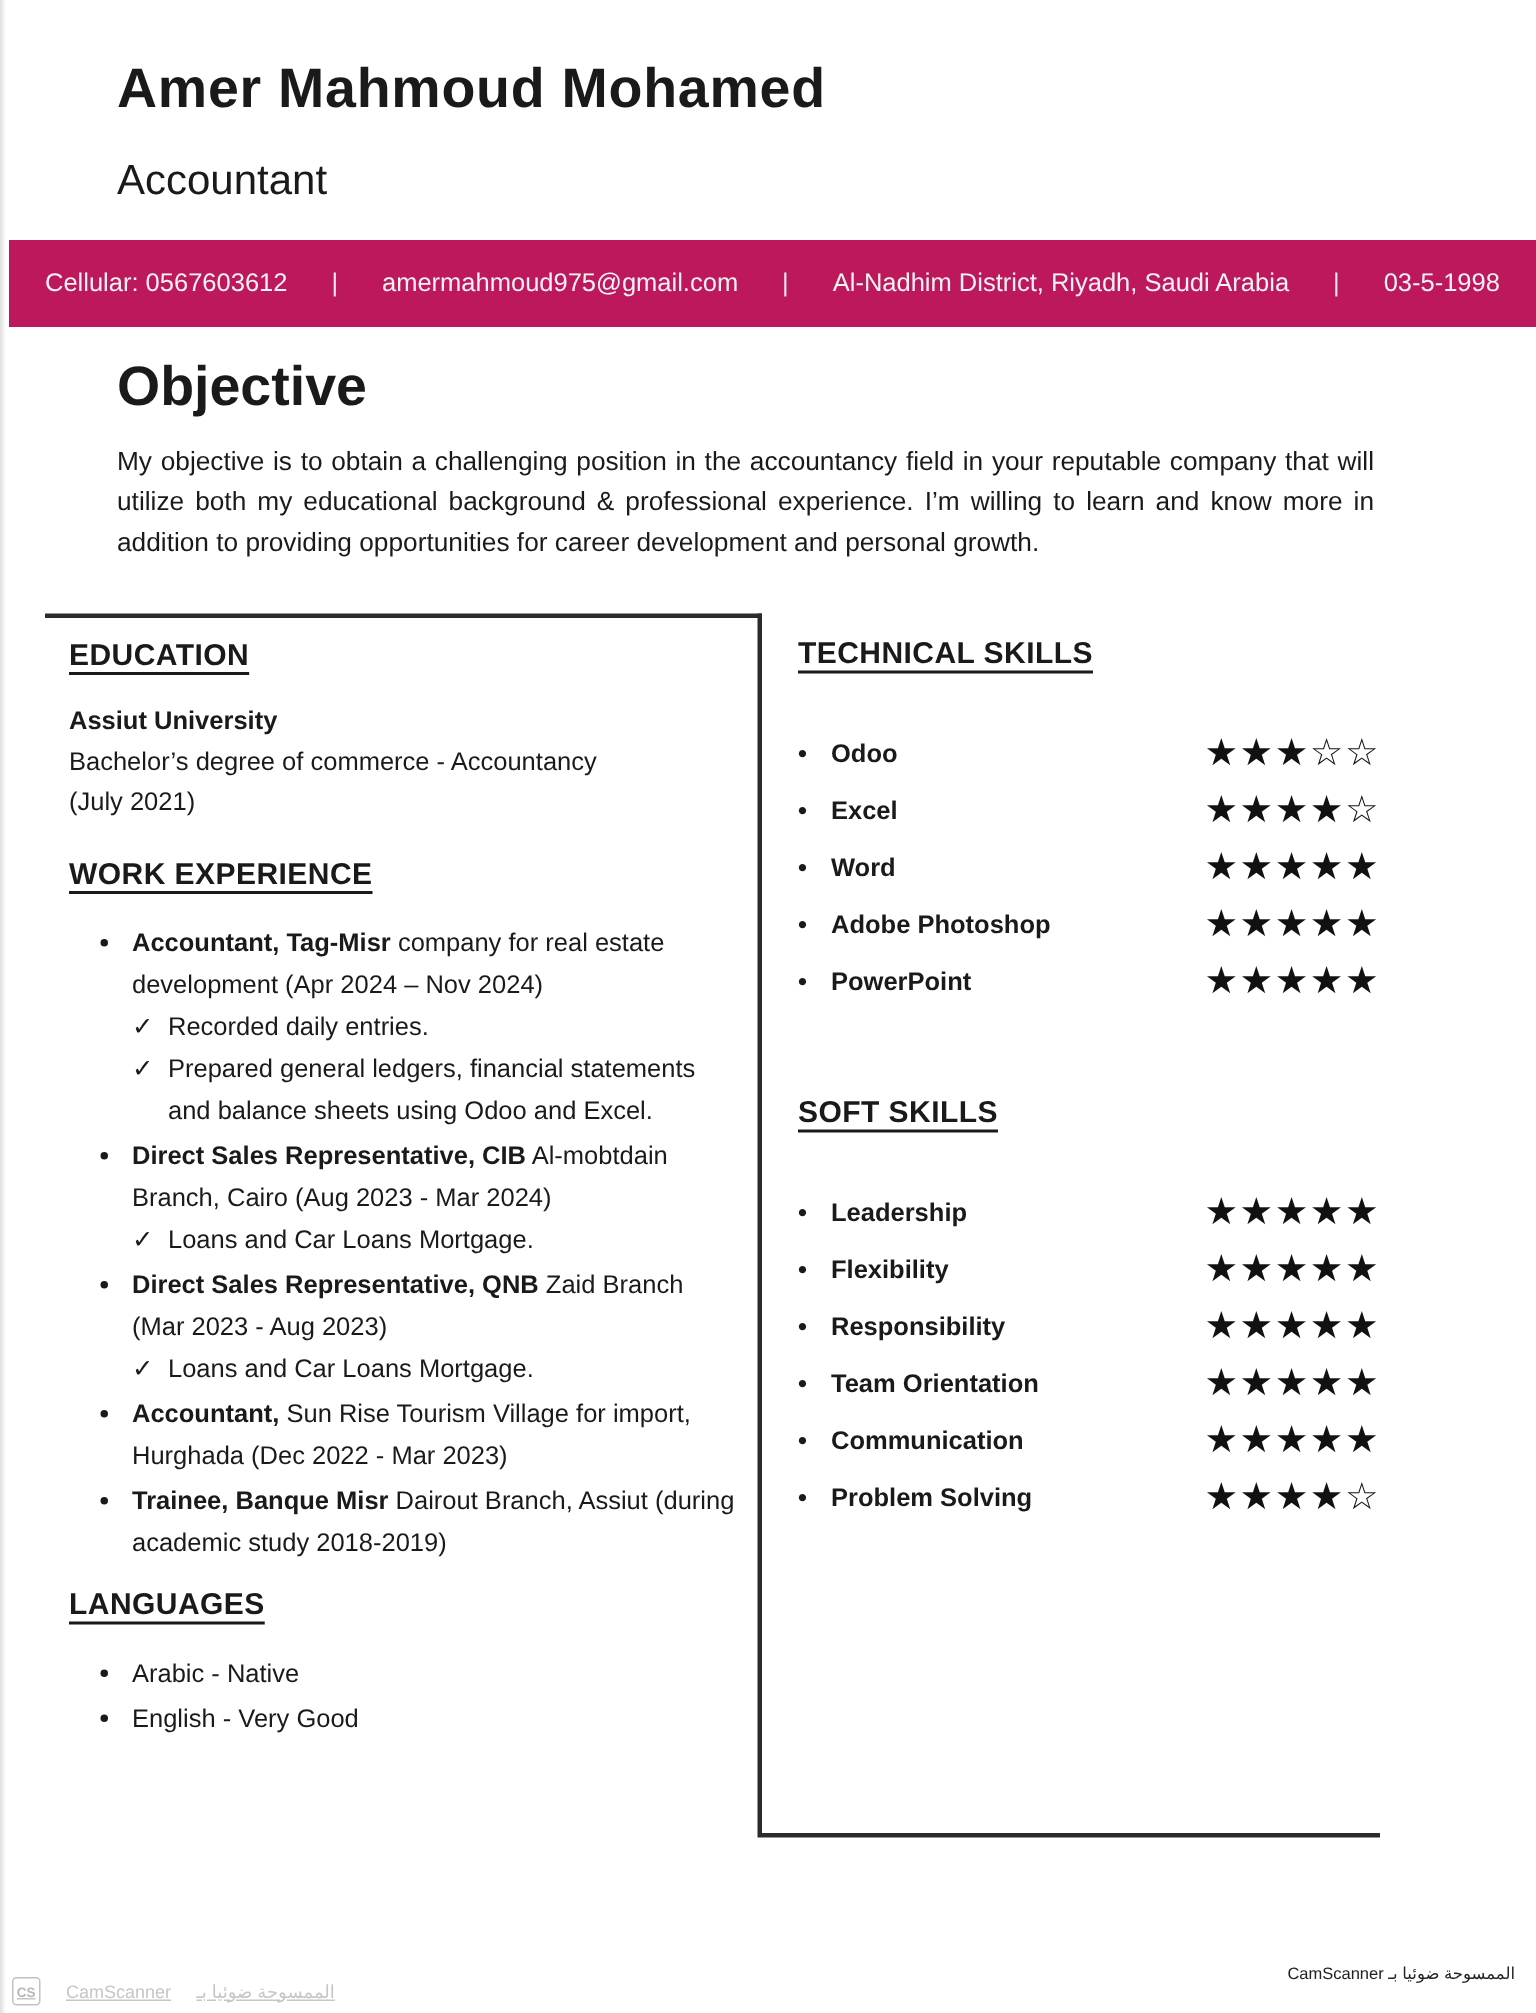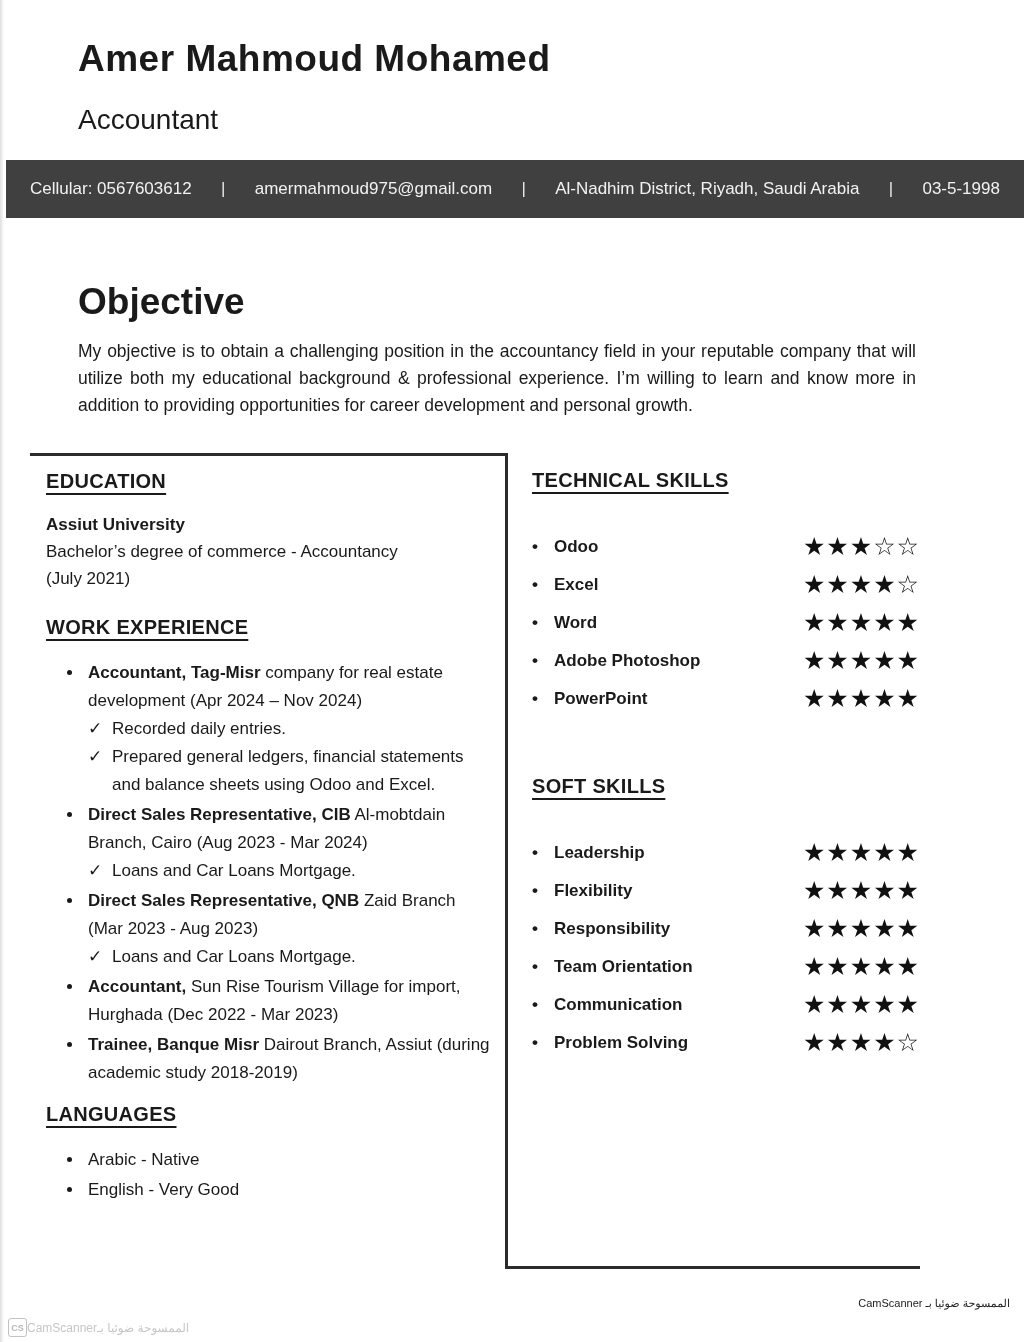--- a/index.html
+++ b/index.html
@@ -20,21 +20,21 @@
 
   
   .contact-bar{
     margin:25px 0 0 6px;height:58px;background:#2a2a2a;color:#f2f2f2;
     display:flex;align-items:center;justify-content:space-between;
     padding:0 24px;font-size:17px;box-sizing:border-box;
   }
   .contact-bar .sep{color:#e8e8e8;padding:0 4px;}
 
   
-  .objective{padding:18px 108px 0 78px;margin-top:44px;}
+  .objective{padding:18px 108px 0 78px;}
   .objective-heading{font-size:37px;font-weight:bold;margin:0 0 14px 0;line-height:44px;}
   .objective-text{font-size:17.5px;line-height:27px;text-align:justify;margin:0;}
 
   
   .columns{display:flex;margin:34px 0 0 30px;min-height:816px;align-items:stretch;}
   .left-box{width:478px;box-sizing:border-box;border-top:3px solid #2b2b2b;border-right:3px solid #2b2b2b;
     padding:14px 12px 0 16px;}
   .right-box{width:412px;box-sizing:border-box;border-bottom:3px solid #2b2b2b;padding:16px 0 0 24px;}
 
   .sec-h{font-size:20px;font-weight:bold;letter-spacing:.3px;margin:0 0 16px 0;
@@ -51,35 +51,35 @@
   .check{display:inline-block;width:24px;text-indent:0;}
 
   .skills-list{margin-top:26px;}
   .skill-row{display:flex;justify-content:space-between;align-items:center;margin:0 0 13px 0;}
   .skill-label{font-size:17px;font-weight:bold;display:flex;align-items:center;}
   .skill-label .bullet{width:22px;font-size:17px;}
   .stars{font-size:25px;letter-spacing:1px;color:#111;white-space:nowrap;line-height:25px;}
   .soft-gap{margin-top:64px;}
 
   
-  .wm-right{position:absolute;right:14px;bottom:32px;font-size:11px;color:#222;direction:rtl;}
-  .wm-left{position:absolute;left:8px;bottom:5px;display:flex;align-items:center;gap:0;
-    color:#c6c6c6;font-size:12px;}
+  .wm-right{position:absolute;right:14px;bottom:20px;font-size:11px;color:#222;direction:rtl;}
+  .wm-left{position:absolute;left:8px;bottom:5px;display:flex;align-items:center;gap:17px;
+    color:#c6c6c6;font-size:12px;text-decoration:underline;}
   .cs-badge{width:17px;height:17px;border:1px solid #c2c2c2;border-radius:3px;
     display:flex;align-items:center;justify-content:center;font-size:9px;font-weight:bold;color:#b8b8b8;}
 </style>
 </head>
 <body>
 
 <div class="top-header">
   <h1 class="person-name">Amer Mahmoud Mohamed</h1>
   <div class="person-title">Accountant</div>
 </div>
 
-<div class="contact-bar" style="background: #404040; color: rgb(242, 242, 242);">
+<div class="contact-bar" style="background: #be185d; color: rgb(242, 242, 242);">
     <span class="citem">Cellular: 0567603612</span>
     <span class="sep">|</span>
     <span class="citem">amermahmoud975@gmail.com</span>
     <span class="sep">|</span>
     <span class="citem">Al-Nadhim District, Riyadh, Saudi Arabia</span>
     <span class="sep">|</span>
     <span class="citem">03-5-1998</span>
   </div>
 
 <div class="objective">

